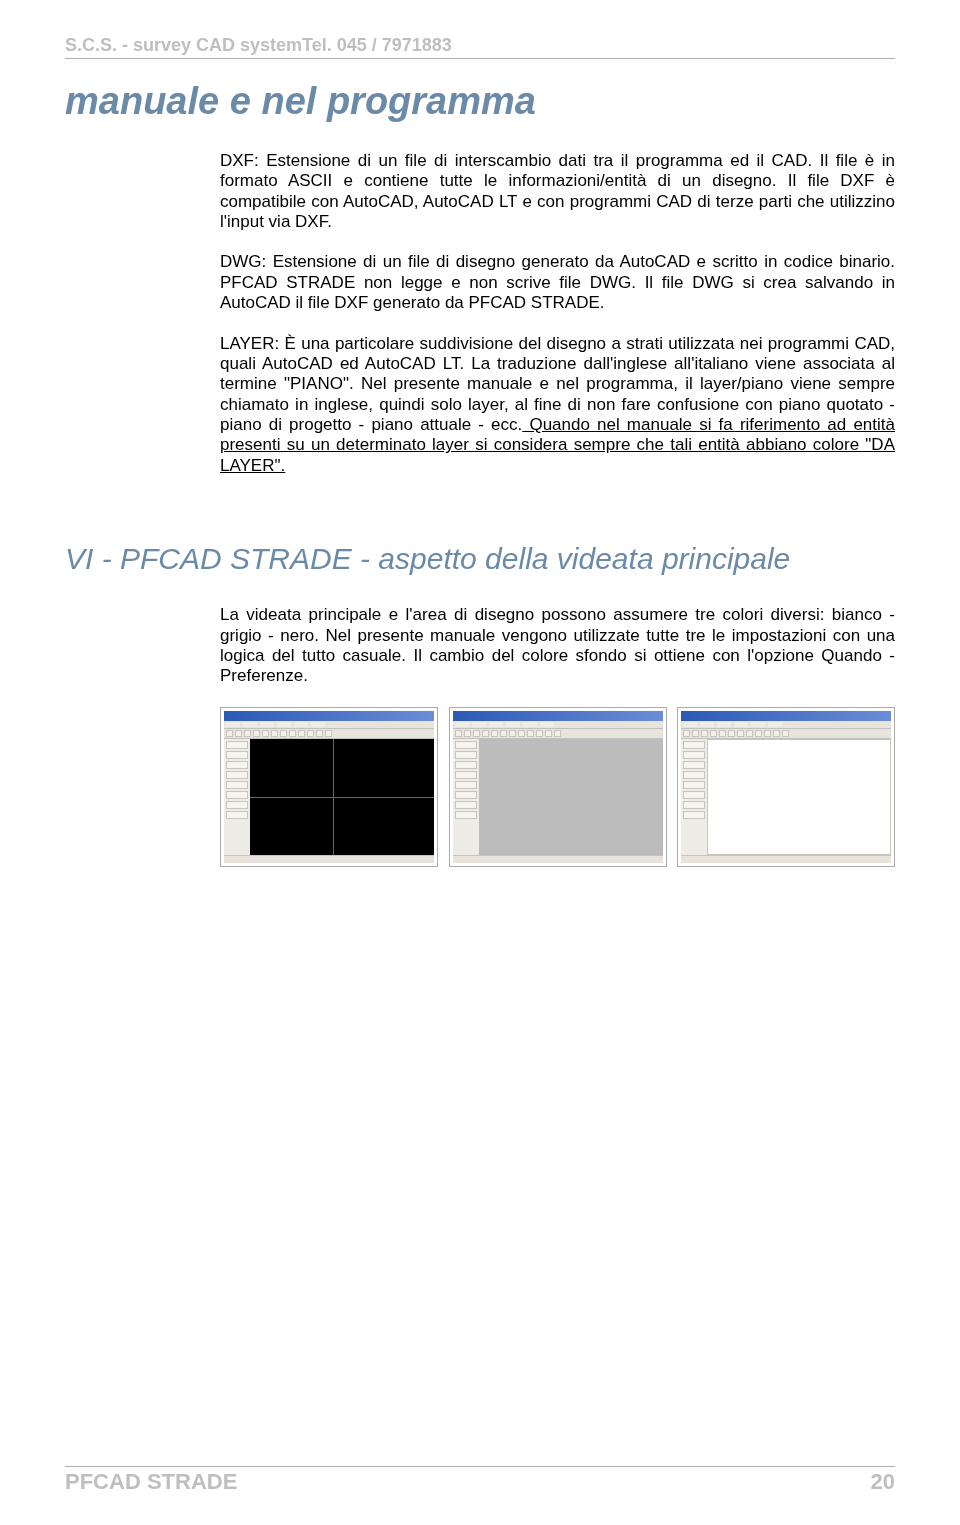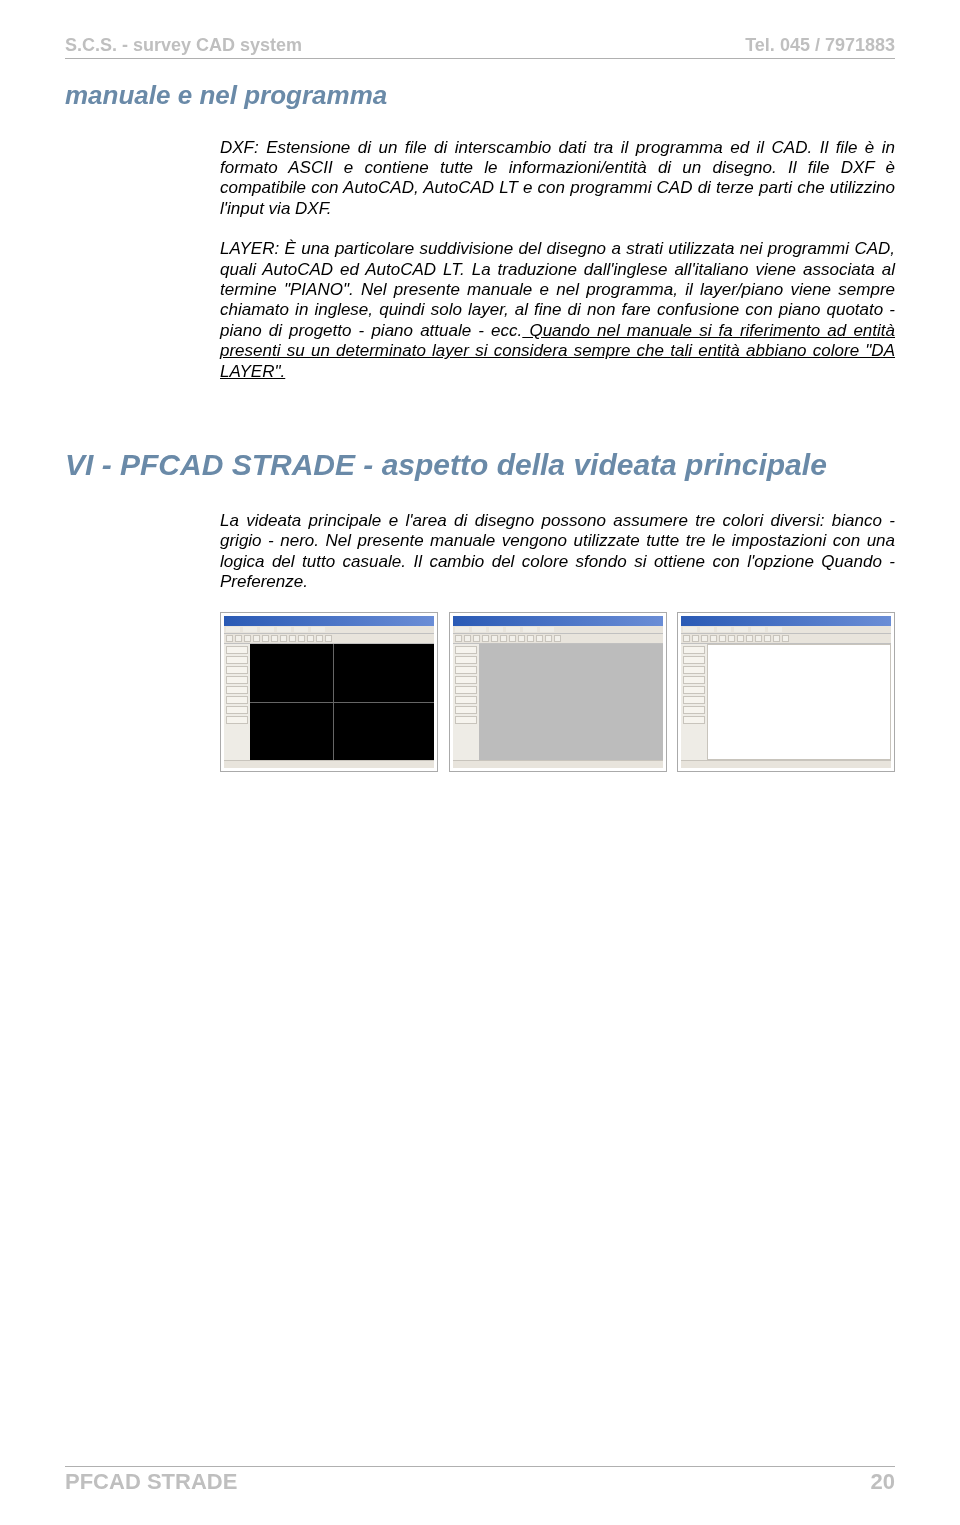--- a/index.html
+++ b/index.html
@@ -7,54 +7,52 @@
     width: 960px;
     height: 1525px;
     background: #ffffff;
     font-family: Arial, Helvetica, sans-serif;
     padding: 35px 65px 30px 65px;
     position: relative;
     color: #000;
   }
   .header-bar {
     display: flex;
-    justify-content: space-between;
     border-bottom: 1px solid #b0b0b0;
     padding-bottom: 2px;
     margin-bottom: 22px;
   }
   .header-left, .header-right {
     font-size: 18px;
     font-weight: bold;
     color: #bfbfbf;
   }
   .section-title {
-    font-size: 26px;
+    font-size: 38px;
     font-weight: bold;
     font-style: italic;
     color: #6a8aa8;
     margin-bottom: 28px;
     line-height: 1.1;
   }
   .body-block {
     margin-left: 155px;
     margin-right: 0;
   }
   .para {
     font-size: 17px;
     line-height: 1.2;
     text-align: justify;
     margin-bottom: 20px;
     color: #000;
-    font-style: italic;
   }
   .u-span { text-decoration: underline; }
   .section2-title {
     font-size: 30px;
-    font-weight: bold;
+    font-weight: normal;
     font-style: italic;
     color: #6a8aa8;
     margin-top: 65px;
     margin-bottom: 28px;
     line-height: 1.2;
   }
   .thumb-row {
     display: flex;
     justify-content: space-between;
     gap: 10px;
@@ -129,20 +127,21 @@
 
 <div class="header-bar">
   <div class="header-left">S.C.S. - survey CAD system</div>
   <div class="header-right">Tel. 045 / 7971883</div>
 </div>
 
 <h1 class="section-title">manuale e nel programma</h1>
 
 <div class="body-block">
   <p class="para">DXF: Estensione di un file di interscambio dati tra il programma ed il CAD. Il file è in formato ASCII e contiene tutte le informazioni/entità di un disegno. Il file DXF è compatibile con AutoCAD, AutoCAD LT e con programmi CAD di terze parti che utilizzino l'input via DXF.</p>
+  <p class="para">DWG: Estensione di un file  di disegno  generato da AutoCAD  e scritto in codice binario. PFCAD STRADE non legge e non scrive file DWG. Il file DWG si crea salvando in AutoCAD il file DXF generato da PFCAD STRADE.</p>
   <p class="para">
     <span>LAYER: È una particolare  suddivisione  del  disegno a  strati  utilizzata  nei programmi CAD, quali AutoCAD ed AutoCAD LT. La traduzione dall'inglese all'italiano viene associata al termine "PIANO". Nel presente manuale e nel programma, il layer/piano viene sempre chiamato in inglese, quindi solo layer, al fine di non fare confusione con piano quotato - piano di progetto - piano attuale - ecc.</span><span class="u-span"> Quando nel manuale si fa riferimento ad entità presenti su un determinato layer si considera sempre che tali entità abbiano colore "DA LAYER".</span>
   </p>
 </div>
 
 <h1 class="section2-title">VI - PFCAD STRADE - aspetto della videata principale</h1>
 
 <div class="body-block">
   <p class="para">La videata principale e l'area di disegno possono assumere tre colori diversi: bianco - grigio - nero. Nel presente manuale vengono utilizzate tutte tre le impostazioni con una logica del tutto casuale. Il cambio del colore sfondo si ottiene con l'opzione Quando - Preferenze.</p>
 

